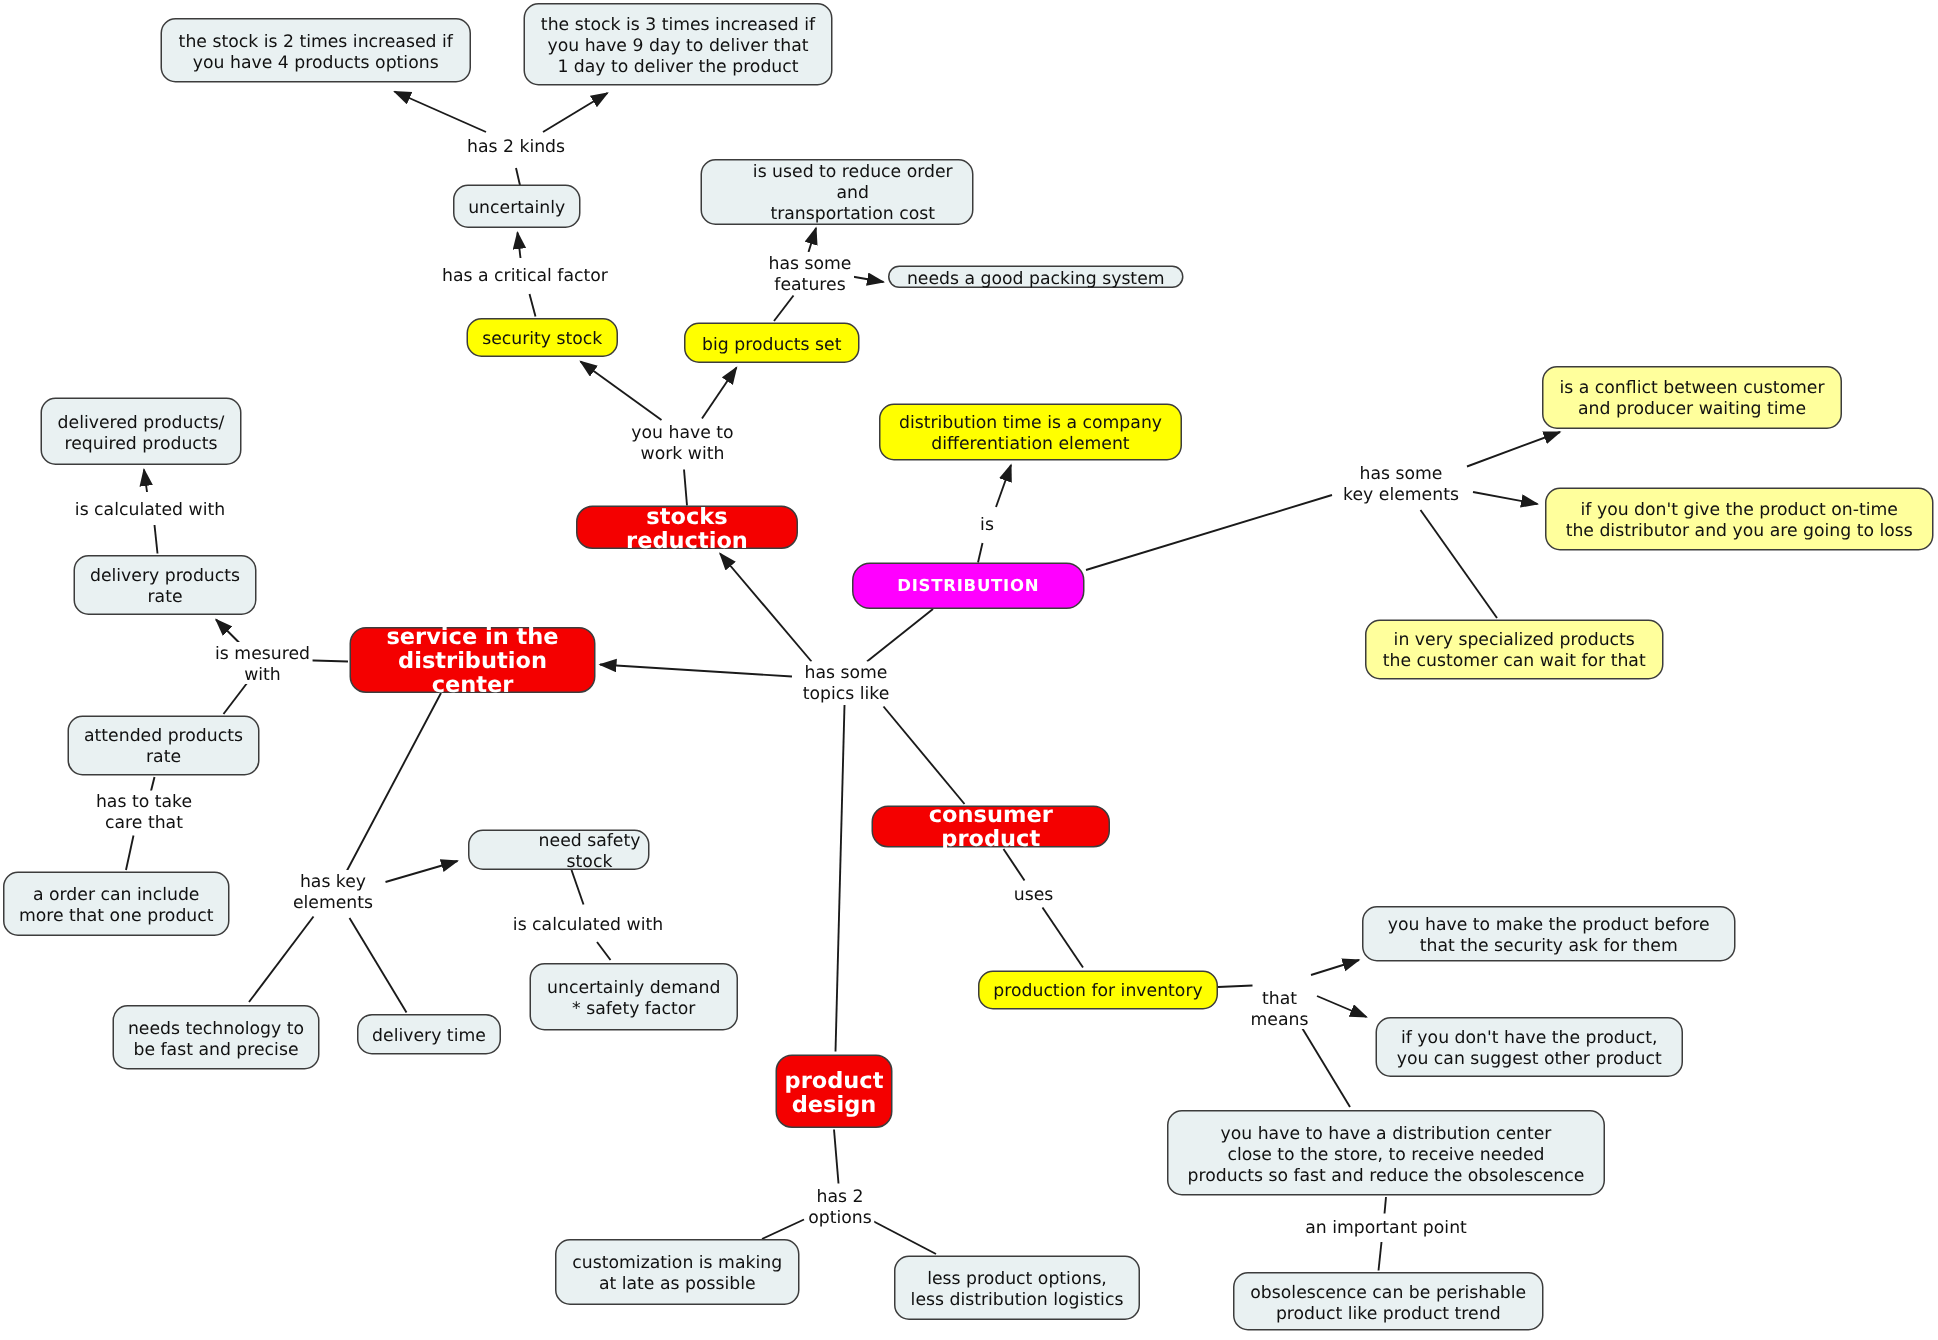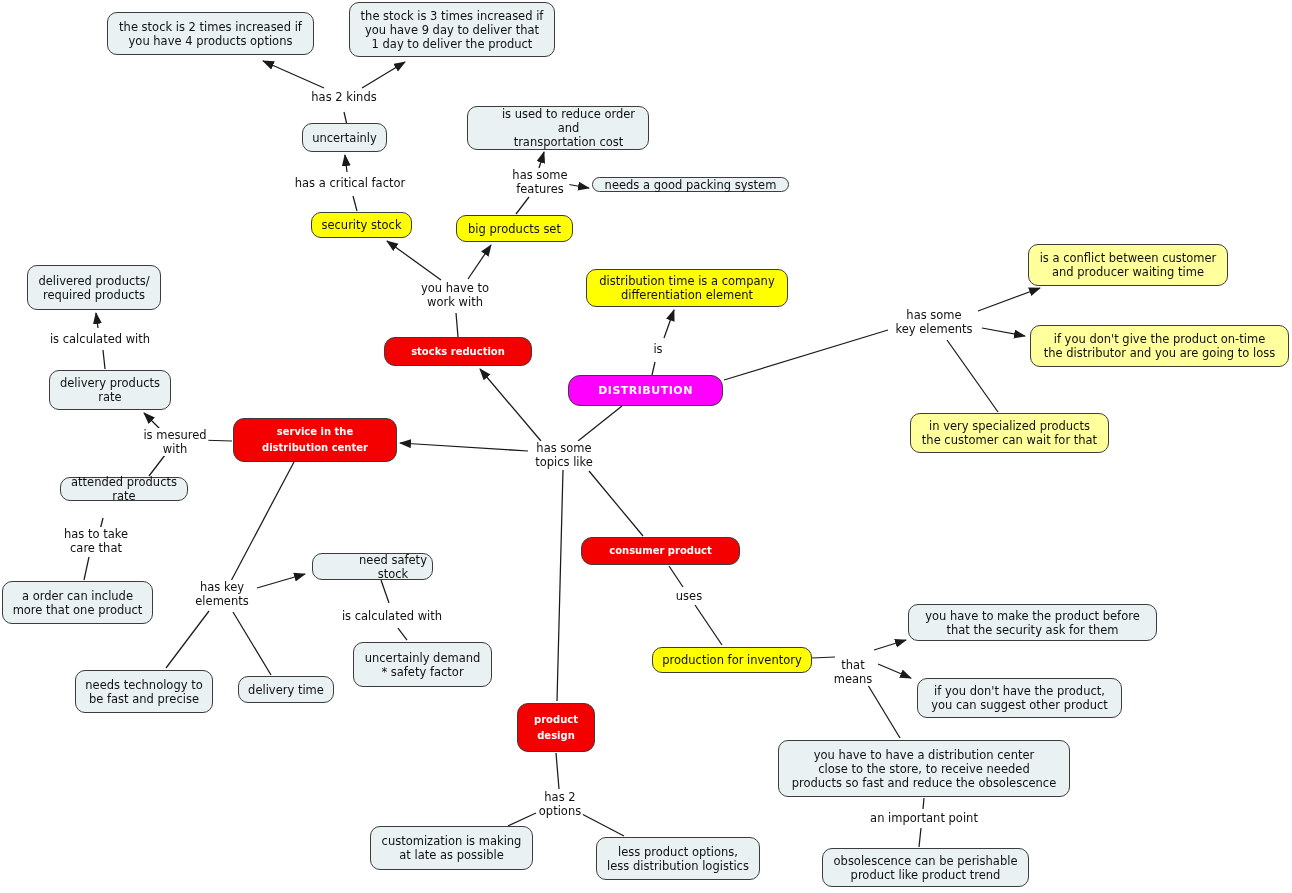--- a/index.html
+++ b/index.html
@@ -36,21 +36,21 @@
     padding: 1px 3px;
     cursor: default;
   }
   .node.concept  { background: var(--concept-fill, #e9f1f2); }
   .node.highlight{ background: var(--highlight-fill, #ffff00); }
   .node.note     { background: var(--note-fill, #ffff9c); }
   .node.topic {
     background: var(--topic-fill, #f40000);
     color: var(--inverse-text, #ffffff);
     font-weight: bold;
-    font-size: 10px;
+    font-size: 15px;
     line-height: 16px;
     border-radius: 11px;
   }
   .node.root {
     background: var(--root-fill, #ff00ff);
     color: var(--inverse-text, #ffffff);
     font-weight: bold;
     font-size: 11px;
     line-height: 17px;
     letter-spacing: 0.5px;
@@ -146,21 +146,21 @@
     <div class="node topic" style="left: 384px; top: 337px; width: 148px; height: 29px;">stocks reduction</div>
     <div class="node root" style="left: 568px; top: 375px; width: 155px; height: 31px;">DISTRIBUTION</div>
     <div class="node note" style="left: 1028px; top: 244px; width: 200px; height: 42px;">is a conflict between customer
 and  producer waiting time</div>
     <div class="node note" style="left: 1030px; top: 325px; width: 259px; height: 42px;">if you don't give the product on-time
 the distributor and you are going to loss</div>
     <div class="node note" style="left: 910px; top: 413px; width: 199px; height: 40px;">in very specialized products
 the customer can wait for that</div>
     <div class="node topic" style="left: 233px; top: 418px; width: 164px; height: 44px;">service in the
 distribution center</div>
-    <div class="node concept" style="left: 60px; top: 477px; width: 128px; height: 24px;">attended products
+    <div class="node concept" style="left: 45px; top: 477px; width: 128px; height: 40px;">attended products
 rate</div>
     <div class="node concept" style="left: 2px; top: 581px; width: 151px; height: 43px;">a order can include
 more that one product</div>
     <div class="node concept" style="left: 312px; top: 553px; width: 121px; height: 27px; padding-left: 44px;">need safety stock</div>
     <div class="node concept" style="left: 353px; top: 642px; width: 139px; height: 45px;">uncertainly demand
 * safety factor</div>
     <div class="node concept" style="left: 75px; top: 670px; width: 138px; height: 43px;">needs technology to
 be fast and precise</div>
     <div class="node concept" style="left: 238px; top: 676px; width: 96px; height: 27px;">delivery time</div>
     <div class="node topic" style="left: 581px; top: 537px; width: 159px; height: 28px;">consumer product</div>

